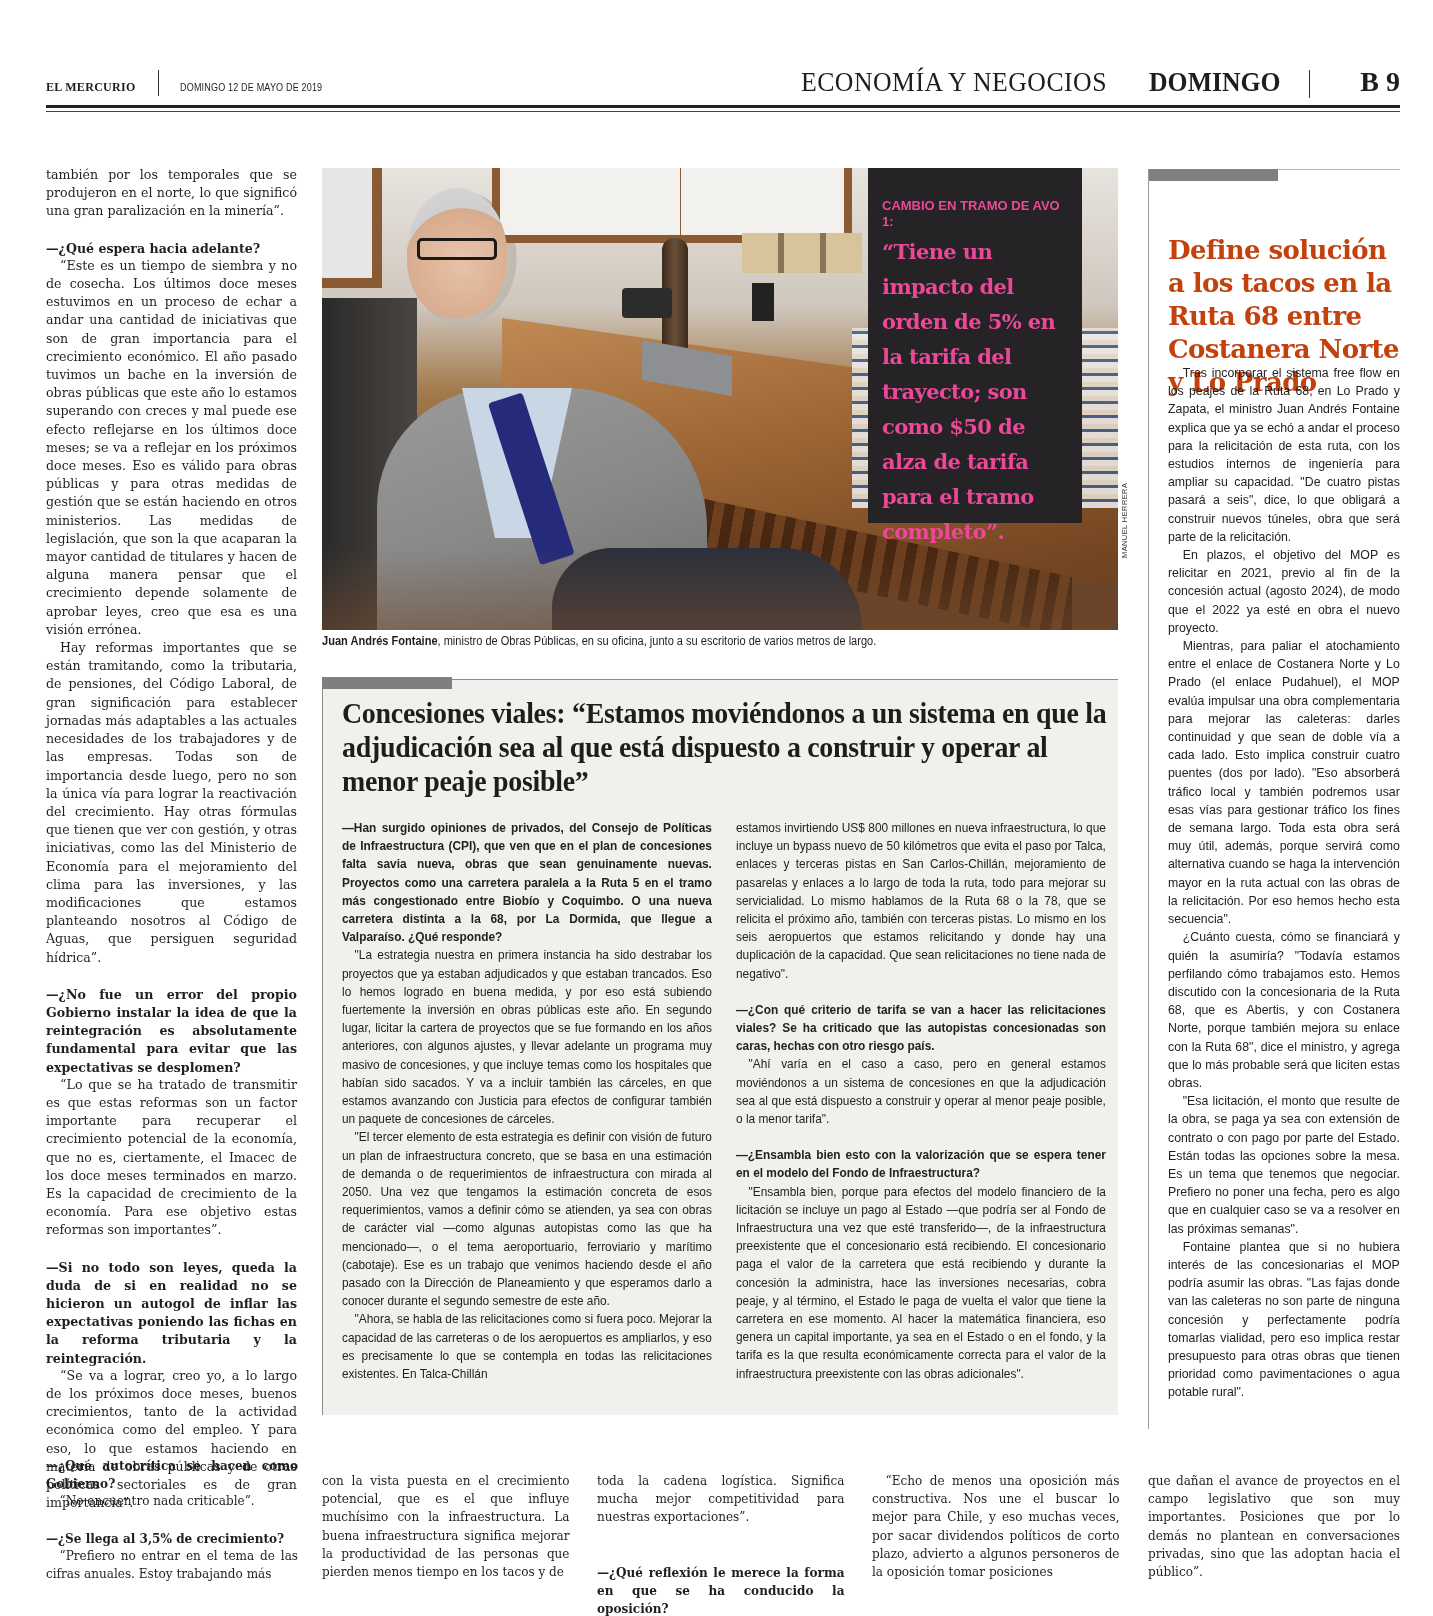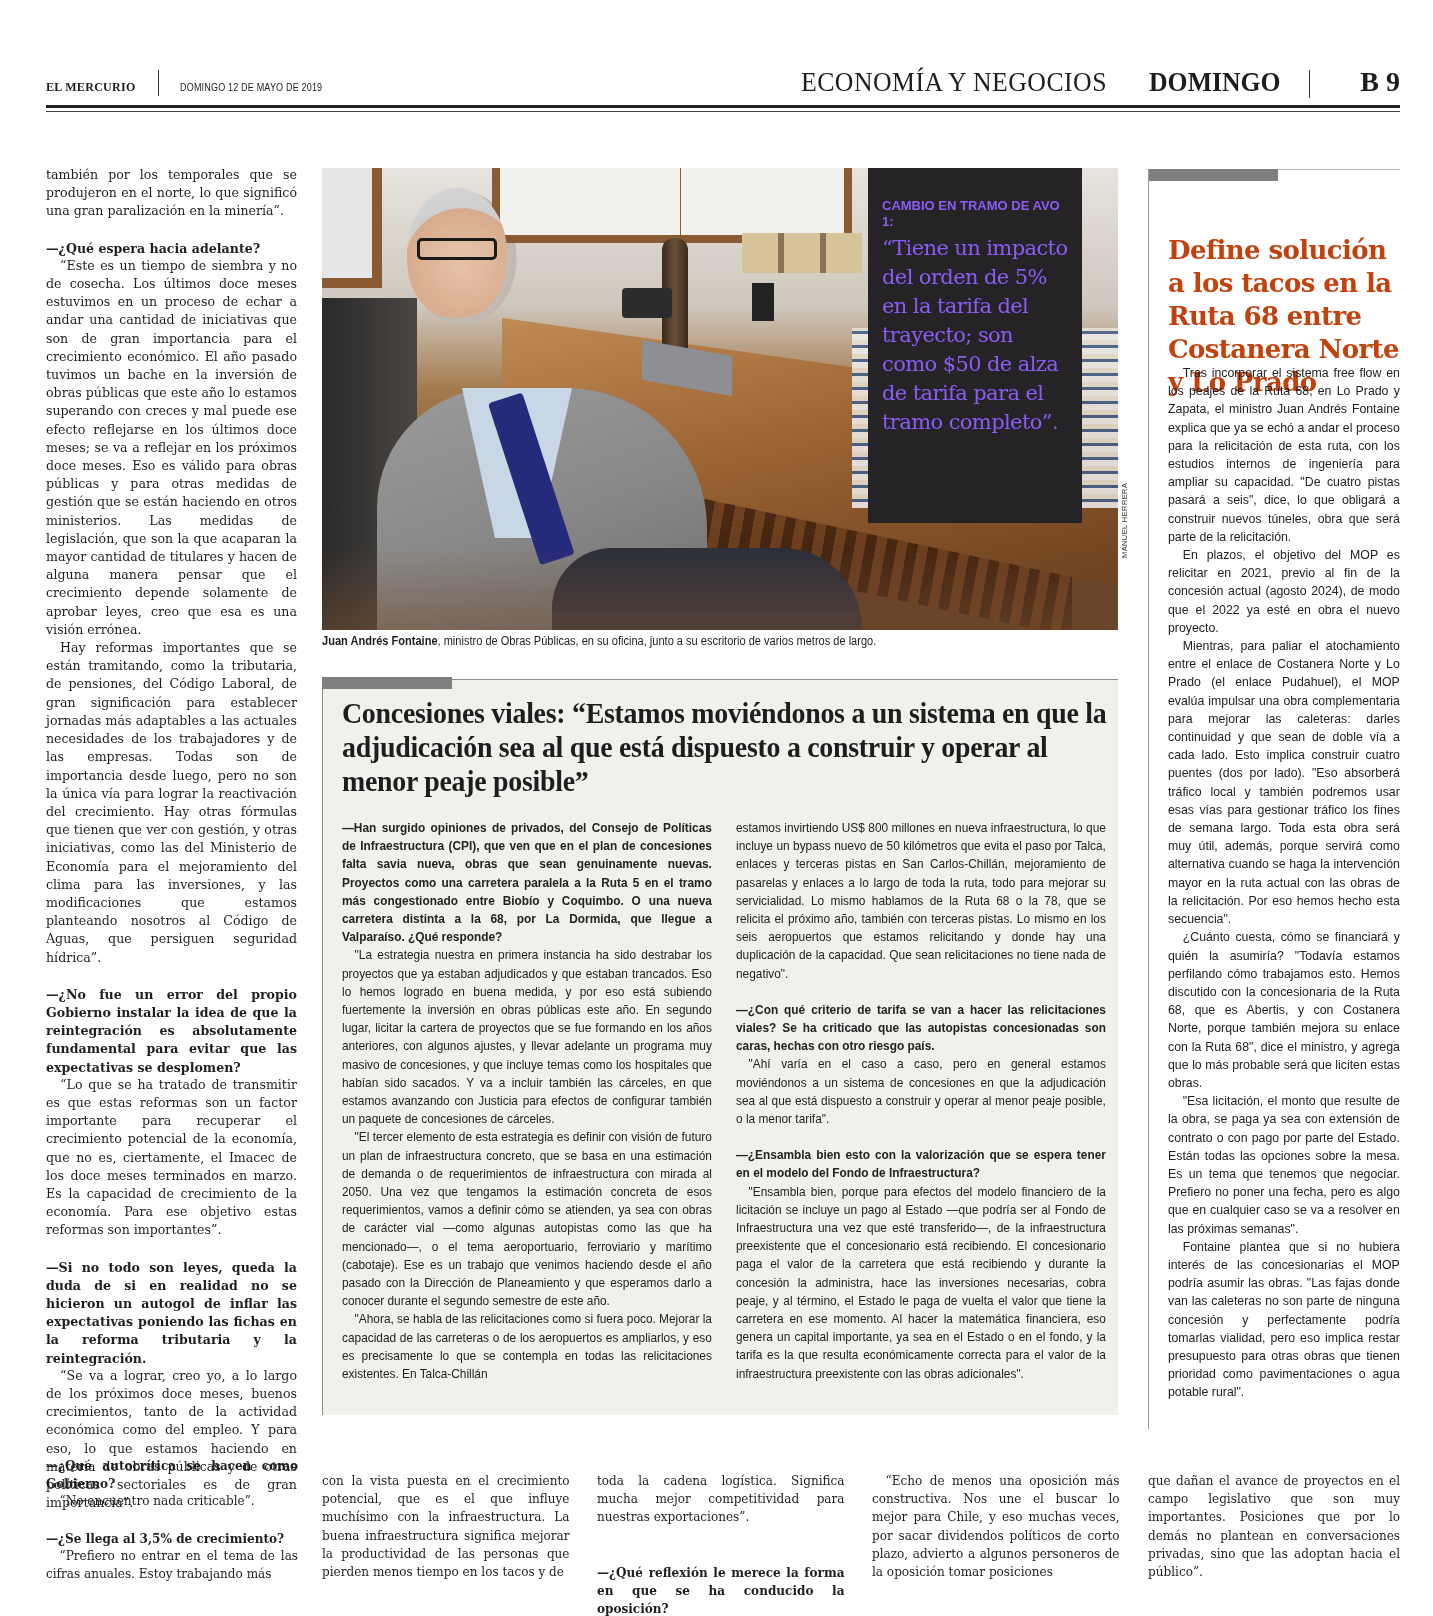--- a/index.html
+++ b/index.html
@@ -48,23 +48,23 @@
   .ph-statue { position: absolute; left: 340px; top: 70px; width: 26px; height: 120px; background: linear-gradient(90deg, #3b2a1d, #6a5038, #3b2a1d); border-radius: 12px 12px 4px 4px; }
   .ph-phone { position: absolute; left: 300px; top: 120px; width: 50px; height: 30px; background: #2c2c2c; border-radius: 4px; }
   .ph-tray { position: absolute; left: 320px; top: 180px; width: 90px; height: 40px; background: #8d8f93; transform: skewY(10deg); }
   .ph-pen { position: absolute; left: 430px; top: 115px; width: 22px; height: 38px; background: #222; }
   .ph-frames { position: absolute; left: 420px; top: 65px; width: 120px; height: 40px; background: repeating-linear-gradient(90deg, #d7c49a 0 36px, #8b7455 36px 42px); }
   .ph-files { position: absolute; left: 530px; top: 160px; width: 266px; height: 180px; background: repeating-linear-gradient(0deg, #f1f1f1 0 6px, #3e5e8e 6px 9px, #e9e3d6 9px 14px); opacity: 0.85; }
   .ph-floor { position: absolute; left: 0; top: 380px; width: 796px; height: 82px; background: linear-gradient(180deg, rgba(120,80,50,0.0), rgba(120,80,50,0.5)); }
   .photo-credit { position: absolute; left: 1120px; top: 558px; font-family: "Liberation Sans", sans-serif; font-size: 7.5px; letter-spacing: 0.4px; transform: rotate(-90deg); transform-origin: left top; color: #333; white-space: nowrap; }
 
   
-  .pullquote { position: absolute; left: 868px; top: 168px; width: 214px; height: 355px; background: #252325; color: #8b5cf6; padding: 30px 14px 0 14px; }
+  .pullquote { position: absolute; left: 868px; top: 168px; width: 214px; height: 355px; background: #252325; color: #ec4899; padding: 30px 14px 0 14px; }
   .pq-kicker { font-family: "Liberation Sans", sans-serif; font-weight: bold; font-size: 13px; line-height: 16px; letter-spacing: 0; }
-  .pq-text { font-family: "DejaVu Serif", serif; font-weight: normal; font-size: 21px; line-height: 29px; margin-top: 4px; letter-spacing: -0.6px; }
+  .pq-text { font-family: "DejaVu Serif", serif; font-weight: bold; font-size: 21px; line-height: 35px; margin-top: 4px; letter-spacing: -0.6px; }
 
   .caption { position: absolute; left: 322px; top: 634px; width: 796px; font-family: "Liberation Sans", sans-serif; font-size: 12px; transform: scaleX(0.92); transform-origin: left; white-space: nowrap; }
   .caption b { font-weight: bold; }
 
   
   .box { position: absolute; left: 322px; top: 679px; width: 796px; height: 736px; background: #f1f0ec; border-top: 1px solid #8c8c8c; border-left: 1px solid #8c8c8c; }
   .box-tab { position: absolute; left: 322px; top: 677px; width: 130px; height: 12px; background: #7f7f7f; }
   .box-title { position: absolute; left: 342px; top: 696px; width: 770px; font-family: "Liberation Serif", serif; font-weight: bold; font-size: 30px; line-height: 34px; color: #1d1d1d; letter-spacing: -0.3px; transform: scaleX(0.93); transform-origin: left top; width: 830px; }
   .box-col { position: absolute; font-family: "Liberation Sans", sans-serif; font-size: 13.2px; line-height: 18.2px; text-align: justify; color: #222; transform: scaleX(0.9); transform-origin: left top; }
   .box-col p { text-indent: 14px; }

